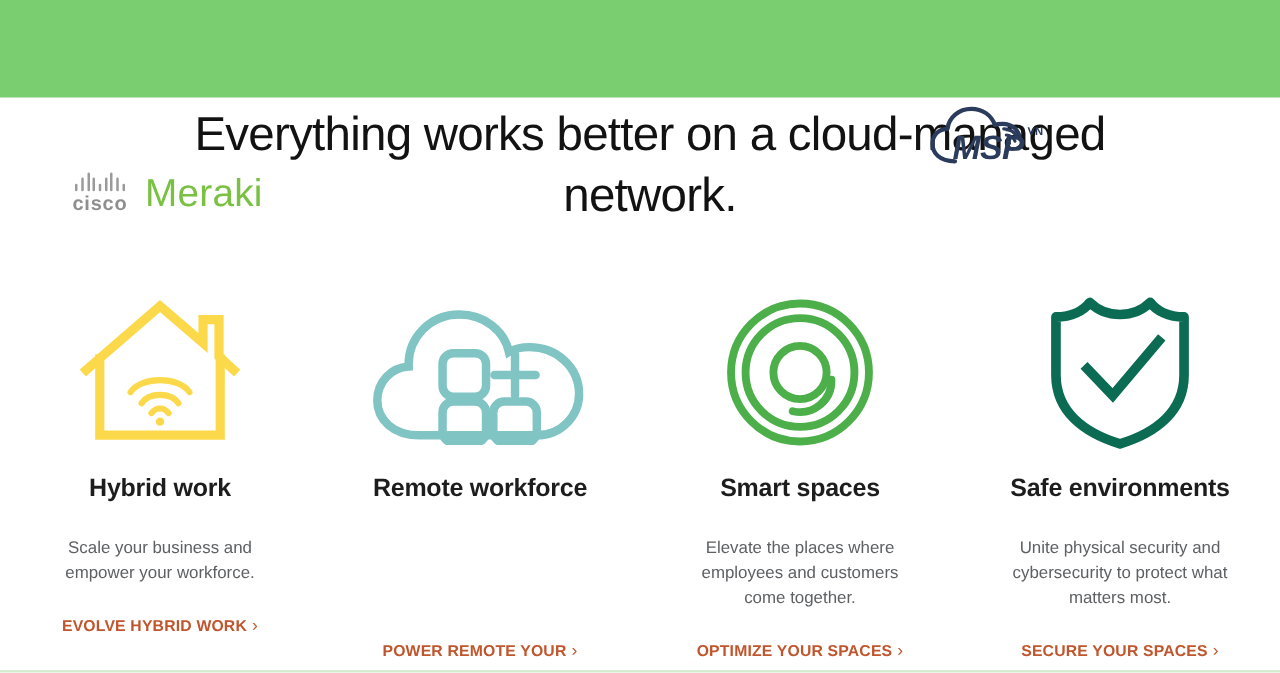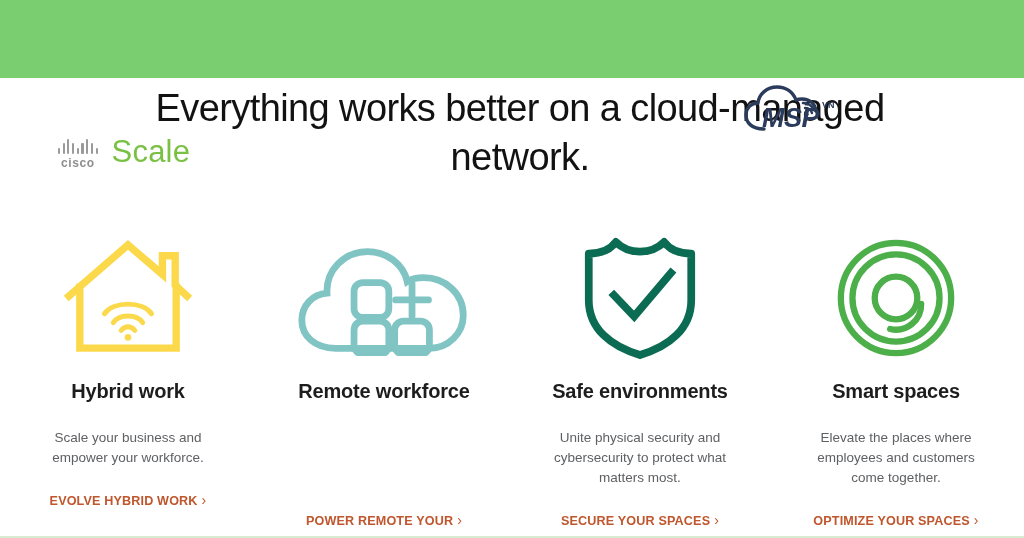--- a/index.html
+++ b/index.html
@@ -71,21 +71,21 @@
   .cisco-bars i {
     display: block;
     width: 2.1px;
     background: #9a9a9a;
     border-radius: 1px;
   }
   .cisco-bars i.b1 { height: 6px; }
   .cisco-bars i.b2 { height: 11px; }
   .cisco-bars i.b3 { height: 15px; }
   .cisco-word {
-    font-size: 12px;
+    font-size: 16px;
     letter-spacing: 0.6px;
     font-weight: 700;
     color: #8f8f8f;
     font-family: "Liberation Sans", sans-serif;
     line-height: 1;
   }
   .meraki-word {
     font-size: 31px;
     color: #7ac143;
     font-weight: 400;
@@ -197,21 +197,21 @@
           <i class="b3"></i>
           <i class="b2"></i>
           <i class="b1"></i>
           <i class="b2"></i>
           <i class="b3"></i>
           <i class="b2"></i>
           <i class="b1"></i>
       </div>
       <div class="cisco-word">cisco</div>
     </div>
-    <div class="meraki-word">Scale</div>
+    <div class="meraki-word">Meraki</div>
   </div>
 
   <div class="msp-logo">
     <svg viewBox="0 0 106 58" width="106" height="58">
 
       <path d="M22 47 C9 47 4 40 4 33 C4 26 9 21 16 21 C17 12 25 5 35 5 C44 5 51 10 54 18 C56 17 58 17 60 17 C68 17 73 22 74 29" fill="none" stroke="#2B3B5C" stroke-width="3.4" stroke-linecap="round" stroke-linejoin="round"></path>
 
       <path d="M61 21 C66 21 70 24 72 28" fill="none" stroke="#2B3B5C" stroke-width="2.6" stroke-linecap="round"></path>
       <path d="M63 26 C66 26 69 28 70 31" fill="none" stroke="#2B3B5C" stroke-width="2.4" stroke-linecap="round"></path>
       <circle cx="65" cy="32.5" r="1.7" fill="#2B3B5C"></circle>
@@ -262,44 +262,44 @@
         <g stroke="#80C4C4" stroke-width="7" stroke-linecap="round">
           <line x1="119" y1="45" x2="119" y2="79"></line>
           <line x1="102" y1="62" x2="136" y2="62"></line>
         </g>
       </svg>
     </div>
     <div class="card-title">Remote workforce</div>
     <a class="card-cta" href="#"><span>POWER REMOTE YOUR</span><span class="chev">›</span></a>
   </div>
 
-  <div class="card card-2">
-    <div class="card-icon">
-      <svg viewBox="0 0 120 128" width="116" height="124">
-        <path d="M7 18 C20 18 30 13 35 6 C42 13 50 16 60 16 C70 16 78 13 85 6 C90 13 100 18 113 18 L113 66 C113 96 90 114 60 123 C30 114 7 96 7 66 Z" fill="none" stroke="#0B6B53" stroke-width="8" stroke-linejoin="round"></path>
-        <path d="M33 61 L54 83 L92 38" fill="none" stroke="#0B6B53" stroke-width="8" stroke-linecap="square" stroke-linejoin="miter"></path>
-      </svg>
-    </div>
-    <div class="card-title">Safe environments</div>
-    <div class="card-desc">Unite physical security and cybersecurity to protect what matters most.</div>
-    <a class="card-cta" href="#"><span>SECURE YOUR SPACES</span><span class="chev">›</span></a>
-  </div>
-
   <div class="card card-3">
     <div class="card-icon">
       <svg viewBox="0 0 124 124" width="120" height="120">
         <g fill="none" stroke="#4CAF4A" stroke-width="6.5">
           <circle cx="62" cy="62" r="57"></circle>
           <circle cx="62" cy="62" r="45"></circle>
           <circle cx="62" cy="62" r="22"></circle>
 
           <path d="M88 68 A26 26 0 0 1 56 94" stroke-linecap="round"></path>
         </g>
       </svg>
     </div>
     <div class="card-title">Smart spaces</div>
     <div class="card-desc">Elevate the places where employees and customers come together.</div>
     <a class="card-cta" href="#"><span>OPTIMIZE YOUR SPACES</span><span class="chev">›</span></a>
   </div>
 
+  <div class="card card-2">
+    <div class="card-icon">
+      <svg viewBox="0 0 120 128" width="116" height="124">
+        <path d="M7 18 C20 18 30 13 35 6 C42 13 50 16 60 16 C70 16 78 13 85 6 C90 13 100 18 113 18 L113 66 C113 96 90 114 60 123 C30 114 7 96 7 66 Z" fill="none" stroke="#0B6B53" stroke-width="8" stroke-linejoin="round"></path>
+        <path d="M33 61 L54 83 L92 38" fill="none" stroke="#0B6B53" stroke-width="8" stroke-linecap="square" stroke-linejoin="miter"></path>
+      </svg>
+    </div>
+    <div class="card-title">Safe environments</div>
+    <div class="card-desc">Unite physical security and cybersecurity to protect what matters most.</div>
+    <a class="card-cta" href="#"><span>SECURE YOUR SPACES</span><span class="chev">›</span></a>
+  </div>
+
 </div>
 
 <div class="bottom-rule"></div>
 
 </body></html>

